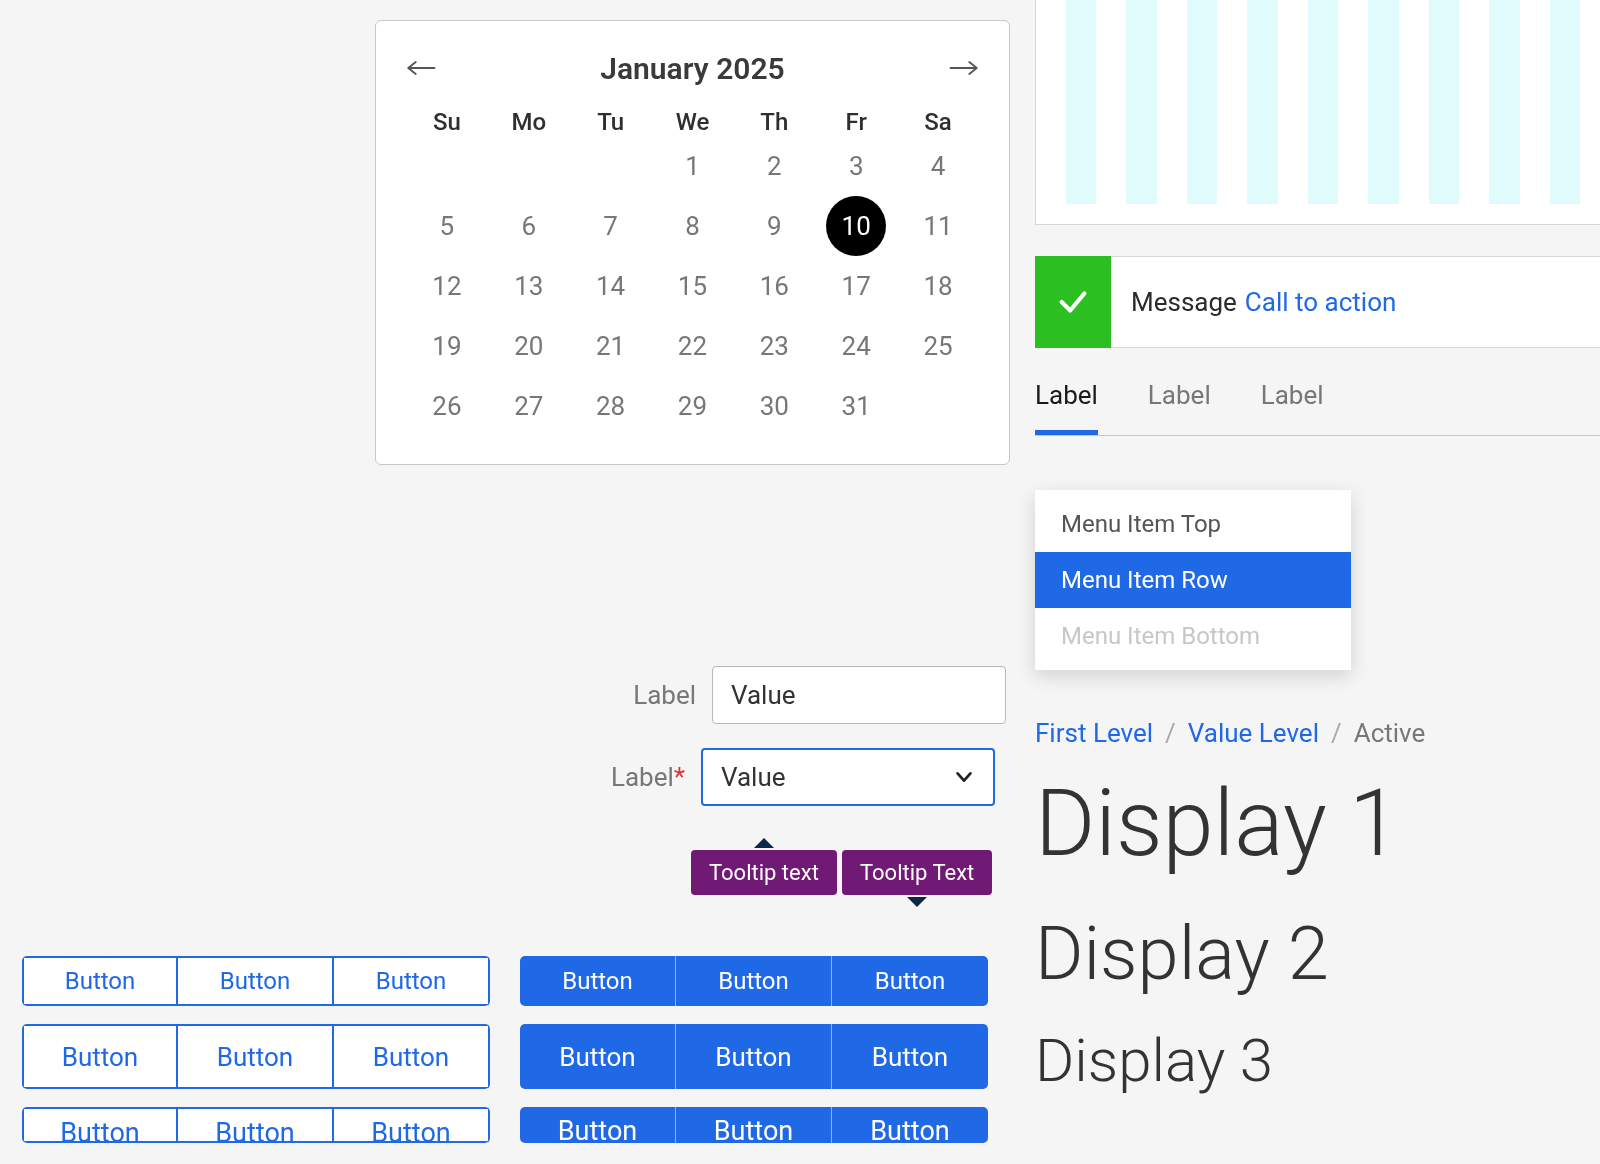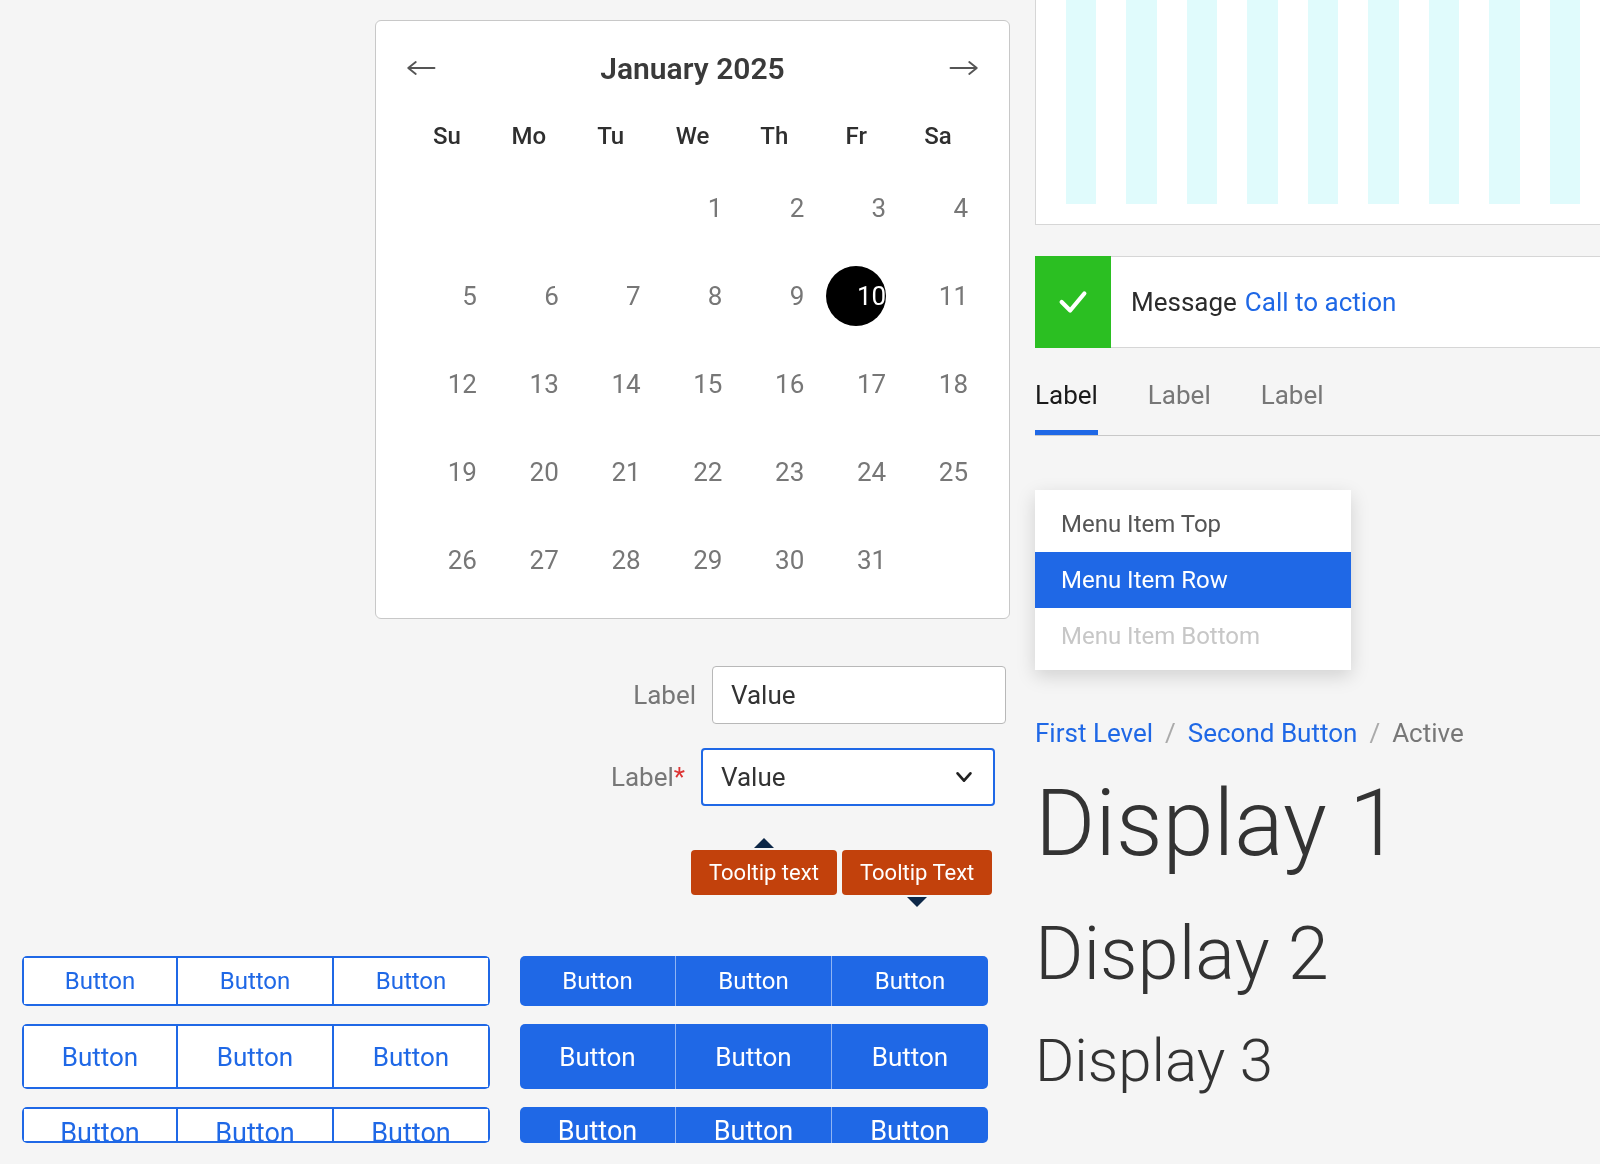--- a/index.html
+++ b/index.html
@@ -21,40 +21,39 @@
     width: 635px;
     background: #fff;
     border: 1px solid #c8c8c8;
     border-radius: 6px;
     padding: 30px 30px 28px;
   }
   .cal-header {
     display: flex;
     align-items: center;
     justify-content: space-between;
-    margin-bottom: 36px;
+    margin-bottom: 22px;
   }
   .cal-title {
     font-size: 30px;
     font-weight: 600;
     color: #3a3a3a;
   }
   .cal-nav {
     font-size: 30px;
     color: #555;
     cursor: pointer;
     line-height: 1;
     user-select: none;
   }
   .cal-nav svg { width: 30px; height: 22px; }
   .cal-grid {
     display: grid;
     grid-template-columns: repeat(7, 1fr);
-    row-gap: 28px;
-    text-align: right;
+    text-align: center;
     justify-items: center;
   }
   .cal-dow {
     font-size: 24px;
     font-weight: 500;
     color: #2f2f2f;
   }
   .cal-day {
     font-size: 26px;
     color: #777;
@@ -195,21 +194,21 @@
   }
   .select-input {
     border: 2px solid #1f68e6;
     justify-content: space-between;
     cursor: pointer;
   }
 
   
   .tooltip {
     position: absolute;
-    background: #c2410c;
+    background: #701a75;
     color: #fff;
     font-size: 22px;
     padding: 10px 18px;
     border-radius: 4px;
   }
   .tooltip.arrow-top::before {
     content: "";
     position: absolute;
     top: -12px;
     left: 50%;
@@ -443,20 +442,20 @@
   <div class="btn-group filled size-lg">
     <div class="seg partial">Button</div>
     <div class="seg partial">Button</div>
     <div class="seg partial">Button</div>
   </div>
 </div>
 
 <div class="breadcrumb">
   <span class="bc-link">First Level</span>
   <span class="bc-sep">/</span>
-  <span class="bc-link">Second Button</span>
+  <span class="bc-link">Value Level</span>
   <span class="bc-sep">/</span>
   <span class="bc-active">Active</span>
 </div>
 
 <div class="display-block display-1">Display 1</div>
 <div class="display-block display-2">Display 2</div>
 <div class="display-block display-3">Display 3</div>
 
 </body></html>

